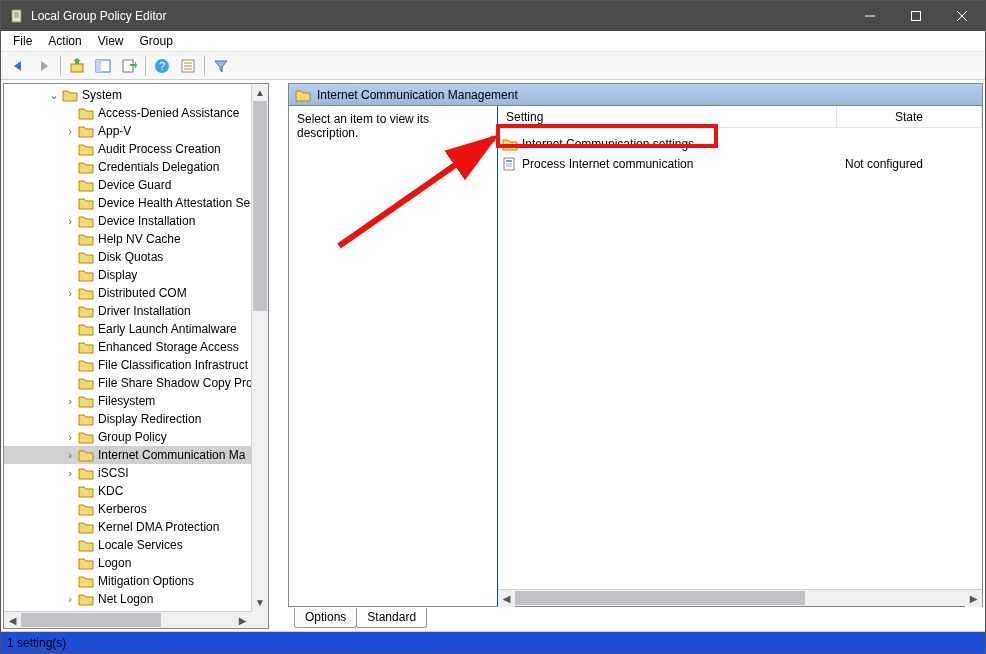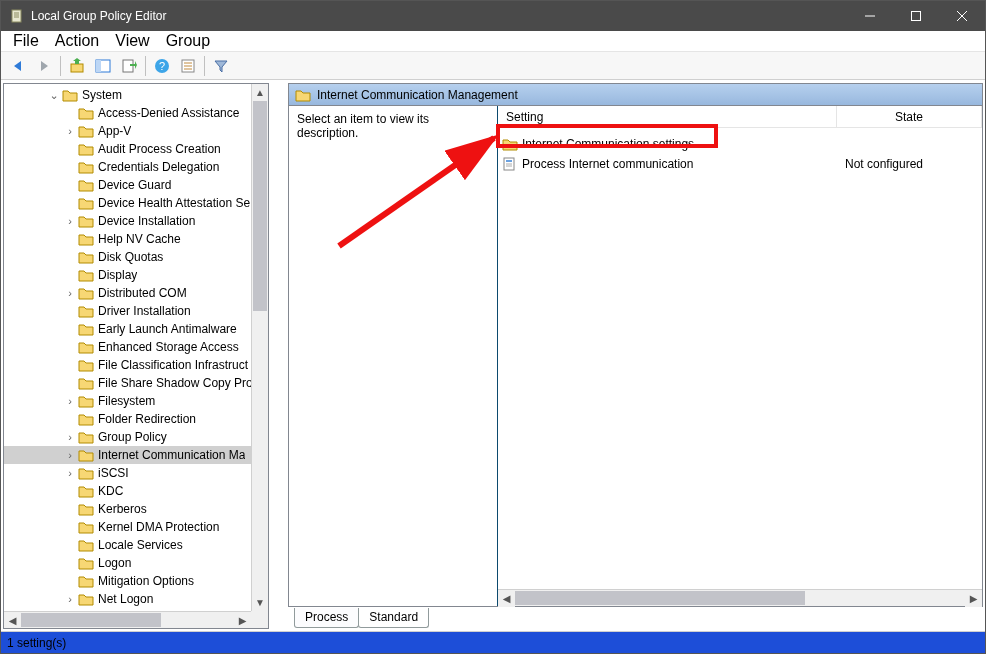--- a/index.html
+++ b/index.html
@@ -3,21 +3,21 @@
 <meta charset="utf-8">
 <style>
   * { box-sizing: border-box; font-family: "Segoe UI", Tahoma, sans-serif; }
   html, body { margin:0; padding:0; width:986px; height:654px; background:#fff; overflow:hidden; }
   .window { width:986px; height:654px; border:1px solid #555; display:flex; flex-direction:column; background:#fff; position:relative; }
   .titlebar { height:30px; background:#4a4a4a; color:#fff; display:flex; align-items:center; padding:0 0 0 8px; font-size:12px; }
   .titlebar-icon { width:16px; height:16px; margin-right:6px; display:inline-flex; align-items:center; justify-content:center; }
   .title-text { flex:1; }
   .win-controls { display:flex; height:100%; }
   .win-btn { width:46px; height:30px; display:flex; align-items:center; justify-content:center; color:#fff; }
-  .menubar { height:21px; background:#fff; border-bottom:1px solid #e5e5e5; display:flex; align-items:center; padding:0 4px; font-size:16px; }
+  .menubar { height:21px; background:#fff; border-bottom:1px solid #e5e5e5; display:flex; align-items:center; padding:0 4px; font-size:12px; }
   .menu-item { padding:2px 8px; cursor:default; }
   .toolbar { height:28px; background:#f7f7f7; border-bottom:1px solid #d0d0d0; display:flex; align-items:center; padding:0 4px; gap:0; }
   .tool-btn { width:24px; height:24px; display:flex; align-items:center; justify-content:center; margin:0 1px; cursor:default; border:1px solid transparent; }
   .tool-sep { width:1px; height:20px; background:#c0c0c0; margin:0 3px; }
   .content { flex:1; display:flex; border-top:1px solid #fff; min-height:0; }
   .left-pane { width:266px; border:1px solid #828790; margin:2px 1px 2px 2px; display:flex; flex-direction:column; min-height:0; background:#fff; position:relative; }
   .tree-scroll { flex:1; overflow:hidden; position:relative; }
   .tree { font-size:12px; line-height:18px; white-space:nowrap; padding:2px 0; }
   .tree-row { display:flex; align-items:center; height:18px; padding-right:2px; cursor:default; }
   .tree-row.selected { background:#d0d0d0; }
@@ -338,21 +338,21 @@
               <span class="tree-label">Filesystem</span>
             </div>
             <div class="tree-row">
               <span class="indent" style="width:58px"></span>
               <span class="expander"></span>
               <span class="folder-icon">
                 <svg width="16" height="14">
                   <path d="M1 3 L6 3 L8 5 L15 5 L15 13 L1 13 Z" fill="#f7d774" stroke="#b28b00"></path>
                 </svg>
               </span>
-              <span class="tree-label">Folder Redirection</span>
+              <span class="tree-label">Display Redirection</span>
             </div>
             <div class="tree-row">
               <span class="indent" style="width:58px"></span>
               <span class="expander">›</span>
               <span class="folder-icon">
                 <svg width="16" height="14">
                   <path d="M1 3 L6 3 L8 5 L15 5 L15 13 L1 13 Z" fill="#f7d774" stroke="#b28b00"></path>
                 </svg>
               </span>
               <span class="tree-label">Group Policy</span>
@@ -520,21 +520,21 @@
             <defs>
                 <marker id="ah" markerWidth="10" markerHeight="10" refX="8" refY="3" orient="auto">
                   <path d="M0,0 L0,6 L9,3 Z" fill="#e11"></path>
                 </marker>
               </defs>
             <line x1="10" y1="120" x2="165" y2="12" stroke="#e11" stroke-width="6" marker-end="url(#ah)"></line>
           </svg>
         </div>
       </div>
       <div class="tabs">
-        <div class="tab">Process</div>
+        <div class="tab">Options</div>
         <div class="tab active">Standard</div>
       </div>
     </div>
   </div>
 
   <div class="statusbar">
     <div class="status-cell">1 setting(s)</div>
   </div>
 </div>
 

